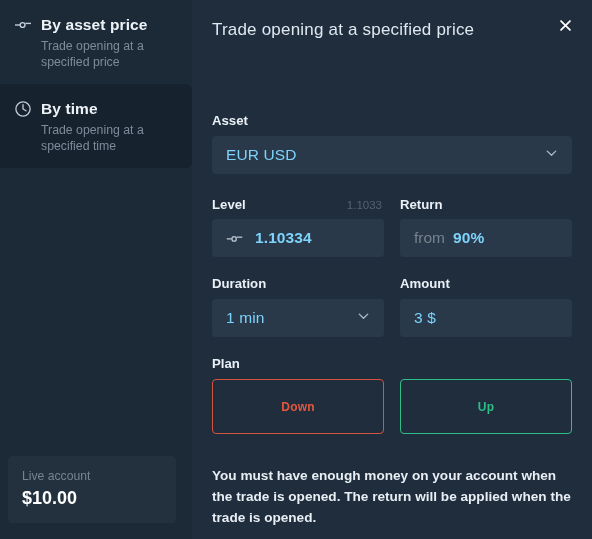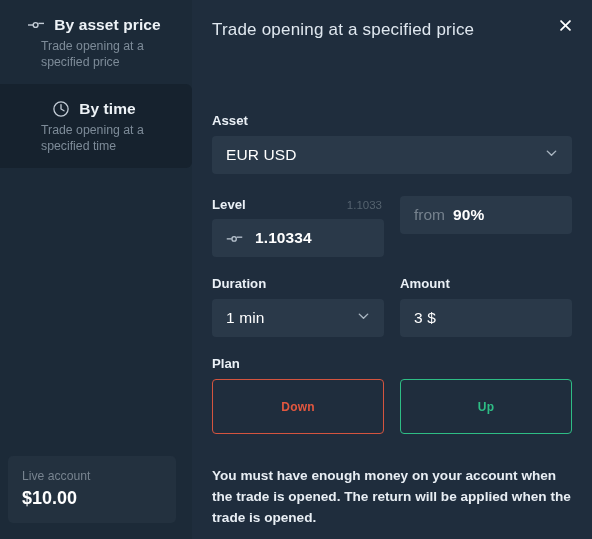--- a/index.html
+++ b/index.html
@@ -37,21 +37,20 @@
   }
   .side-item.active {
     background: #16222e;
     border-top-right-radius: 6px;
     border-bottom-right-radius: 6px;
   }
   .side-head {
     display: flex;
     align-items: center;
     gap: 9px;
-    justify-content: center;
   }
   .side-icon {
     width: 18px;
     height: 18px;
     flex: 0 0 18px;
     display: block;
     color: #c3ccd6;
   }
   .side-title {
     font-size: 15.5px;
@@ -170,21 +169,21 @@
     background: #2a3949;
     border-radius: 4px;
     display: flex;
     align-items: center;
     padding: 0 14px;
     cursor: pointer;
   }
   .control.input { cursor: text; }
   .control-value {
     font-size: 15.5px;
-    color: #ffffff;
+    color: #7dd3fc;
     line-height: 20px;
     letter-spacing: .1px;
   }
   .control-value.bold { font-weight: bold; }
   .control-prefix {
     font-size: 15.5px;
     color: #76828e;
     line-height: 20px;
     margin-right: 8px;
   }
@@ -331,20 +330,23 @@
                 <line x1="0.8" y1="9.4" x2="6" y2="9.4"></line>
                 <circle cx="8.6" cy="9.4" r="2.3"></circle>
                 <line x1="11.3" y1="7.6" x2="17.2" y2="7.6"></line>
               </svg>
             </span>
             <span class="control-value bold">1.10334</span>
           </div>
         </div>
 
         <div class="col">
+          <div class="label-line">
+            <span class="field-label">Return</span>
+          </div>
           <div class="control">
             <span class="control-prefix">from</span>
             <span class="control-value bold">90%</span>
           </div>
         </div>
       </div>
 
       
       <div class="row mt18">
         <div class="col">

